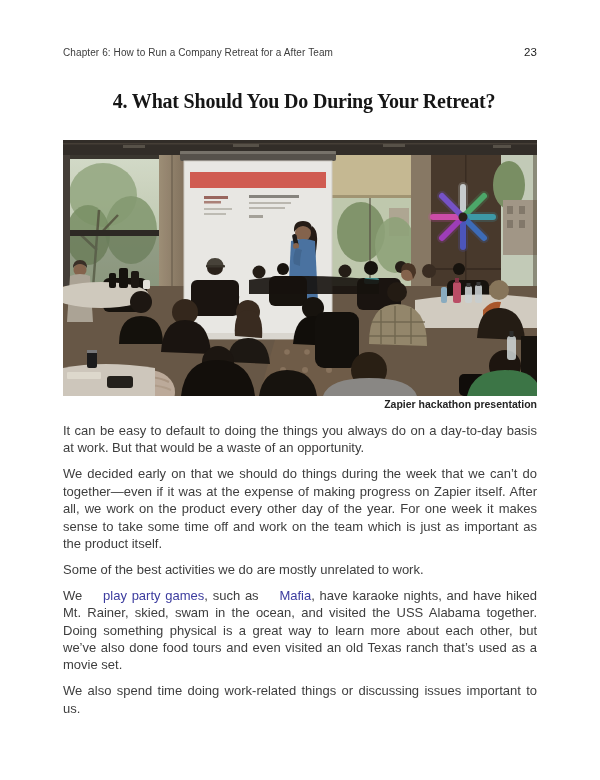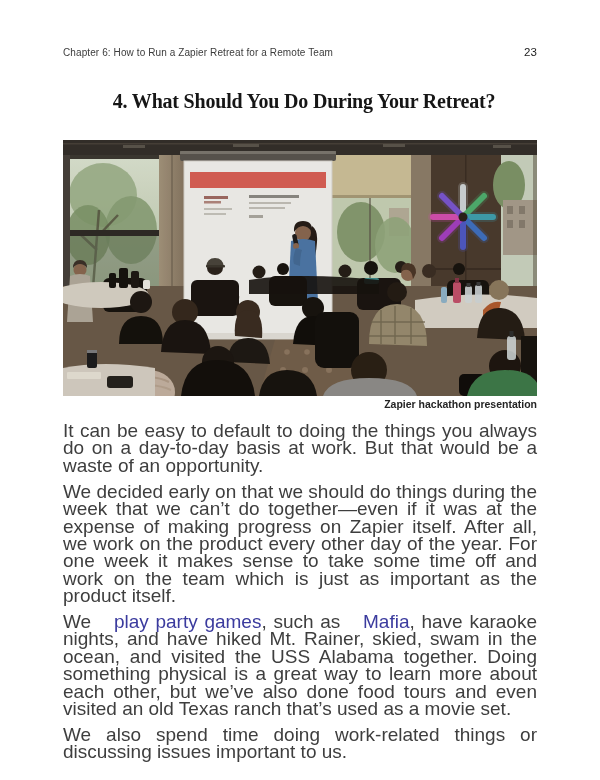--- a/index.html
+++ b/index.html
@@ -24,33 +24,33 @@
     position:absolute;top:140px;left:63px;width:474px;height:256px;
     overflow:hidden;background:#83766a;
   }
   .photo-frame svg{display:block;width:474px;height:256px;}
   .photo-caption{
     position:absolute;top:398px;left:63px;width:474px;
     text-align:right;font-size:10.5px;font-weight:bold;color:#242424;
   }
   .body-text{
     position:absolute;top:422px;left:63px;width:474px;
-    font-size:19px;line-height:17.4px;color:#3e3e3e;
+    font-size:13px;line-height:17.4px;color:#3e3e3e;
     text-align:justify;text-justify:inter-word;
   }
   .body-text p{margin:0 0 8.5px 0;}
   a.link{color:#3b3b9e;text-decoration:none;cursor:pointer;margin-left:16px;}
 </style>
 </head>
 <body>
 
 <div class="page">
 
   <div class="running-header">
-    <span>Chapter 6: How to Run a Zapier Retreat for a Remote Team</span>
+    <span>Chapter 6: How to Run a Company Retreat for a After Team</span>
     <span class="page-num">23</span>
   </div>
 
   <h1 class="section-heading">4. What Should You Do During Your Retreat?</h1>
 
   <div class="photo-frame">
     <svg viewBox="0 0 474 256" xmlns="http://www.w3.org/2000/svg" role="img" aria-label="Conference room with an audience seated at round tables watching a presenter speak beside a projection screen; windows with trees and a colorful starburst decoration on the wall">
       <defs>
         <linearGradient id="gWin" x1="0" y1="0" x2="0" y2="1">
           <stop offset="0" stop-color="#dde4d2"></stop>
@@ -282,17 +282,18 @@
 
       <rect x="0" y="0" width="474" height="256" fill="#2a1f15" opacity="0.05"></rect>
     </svg>
   </div>
 
   <div class="photo-caption">Zapier hackathon presentation</div>
 
   <div class="body-text">
     <p>It can be easy to default to doing the things you always do on a day-to-day basis at work. But that would be a waste of an opportunity.</p>
     <p>We decided early on that we should do things during the week that we can’t do together—even if it was at the expense of making progress on Zapier itself. After all, we work on the product every other day of the year. For one week it makes sense to take some time off and work on the team which is just as important as the product itself.</p>
+    <p>Some of the best activities we do are mostly unrelated to work.</p>
     <p><span>We </span><a class="link">play party games</a><span>, such as </span><a class="link">Mafia</a><span>, have karaoke nights, and have hiked Mt. Rainer, skied, swam in the ocean, and visited the USS Alabama together. Doing something physical is a great way to learn more about each other, but we’ve also done food tours and even visited an old Texas ranch that’s used as a movie set.</span></p>
     <p>We also spend time doing work-related things or discussing issues important to us.</p>
   </div>
 
 </div>
 
 </body></html>

